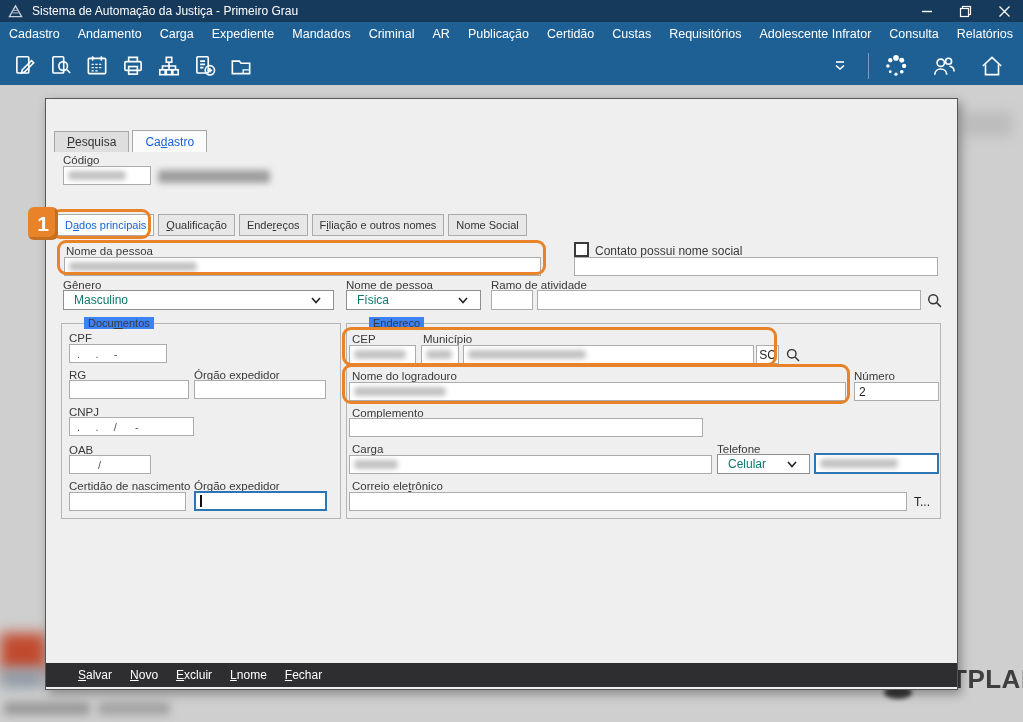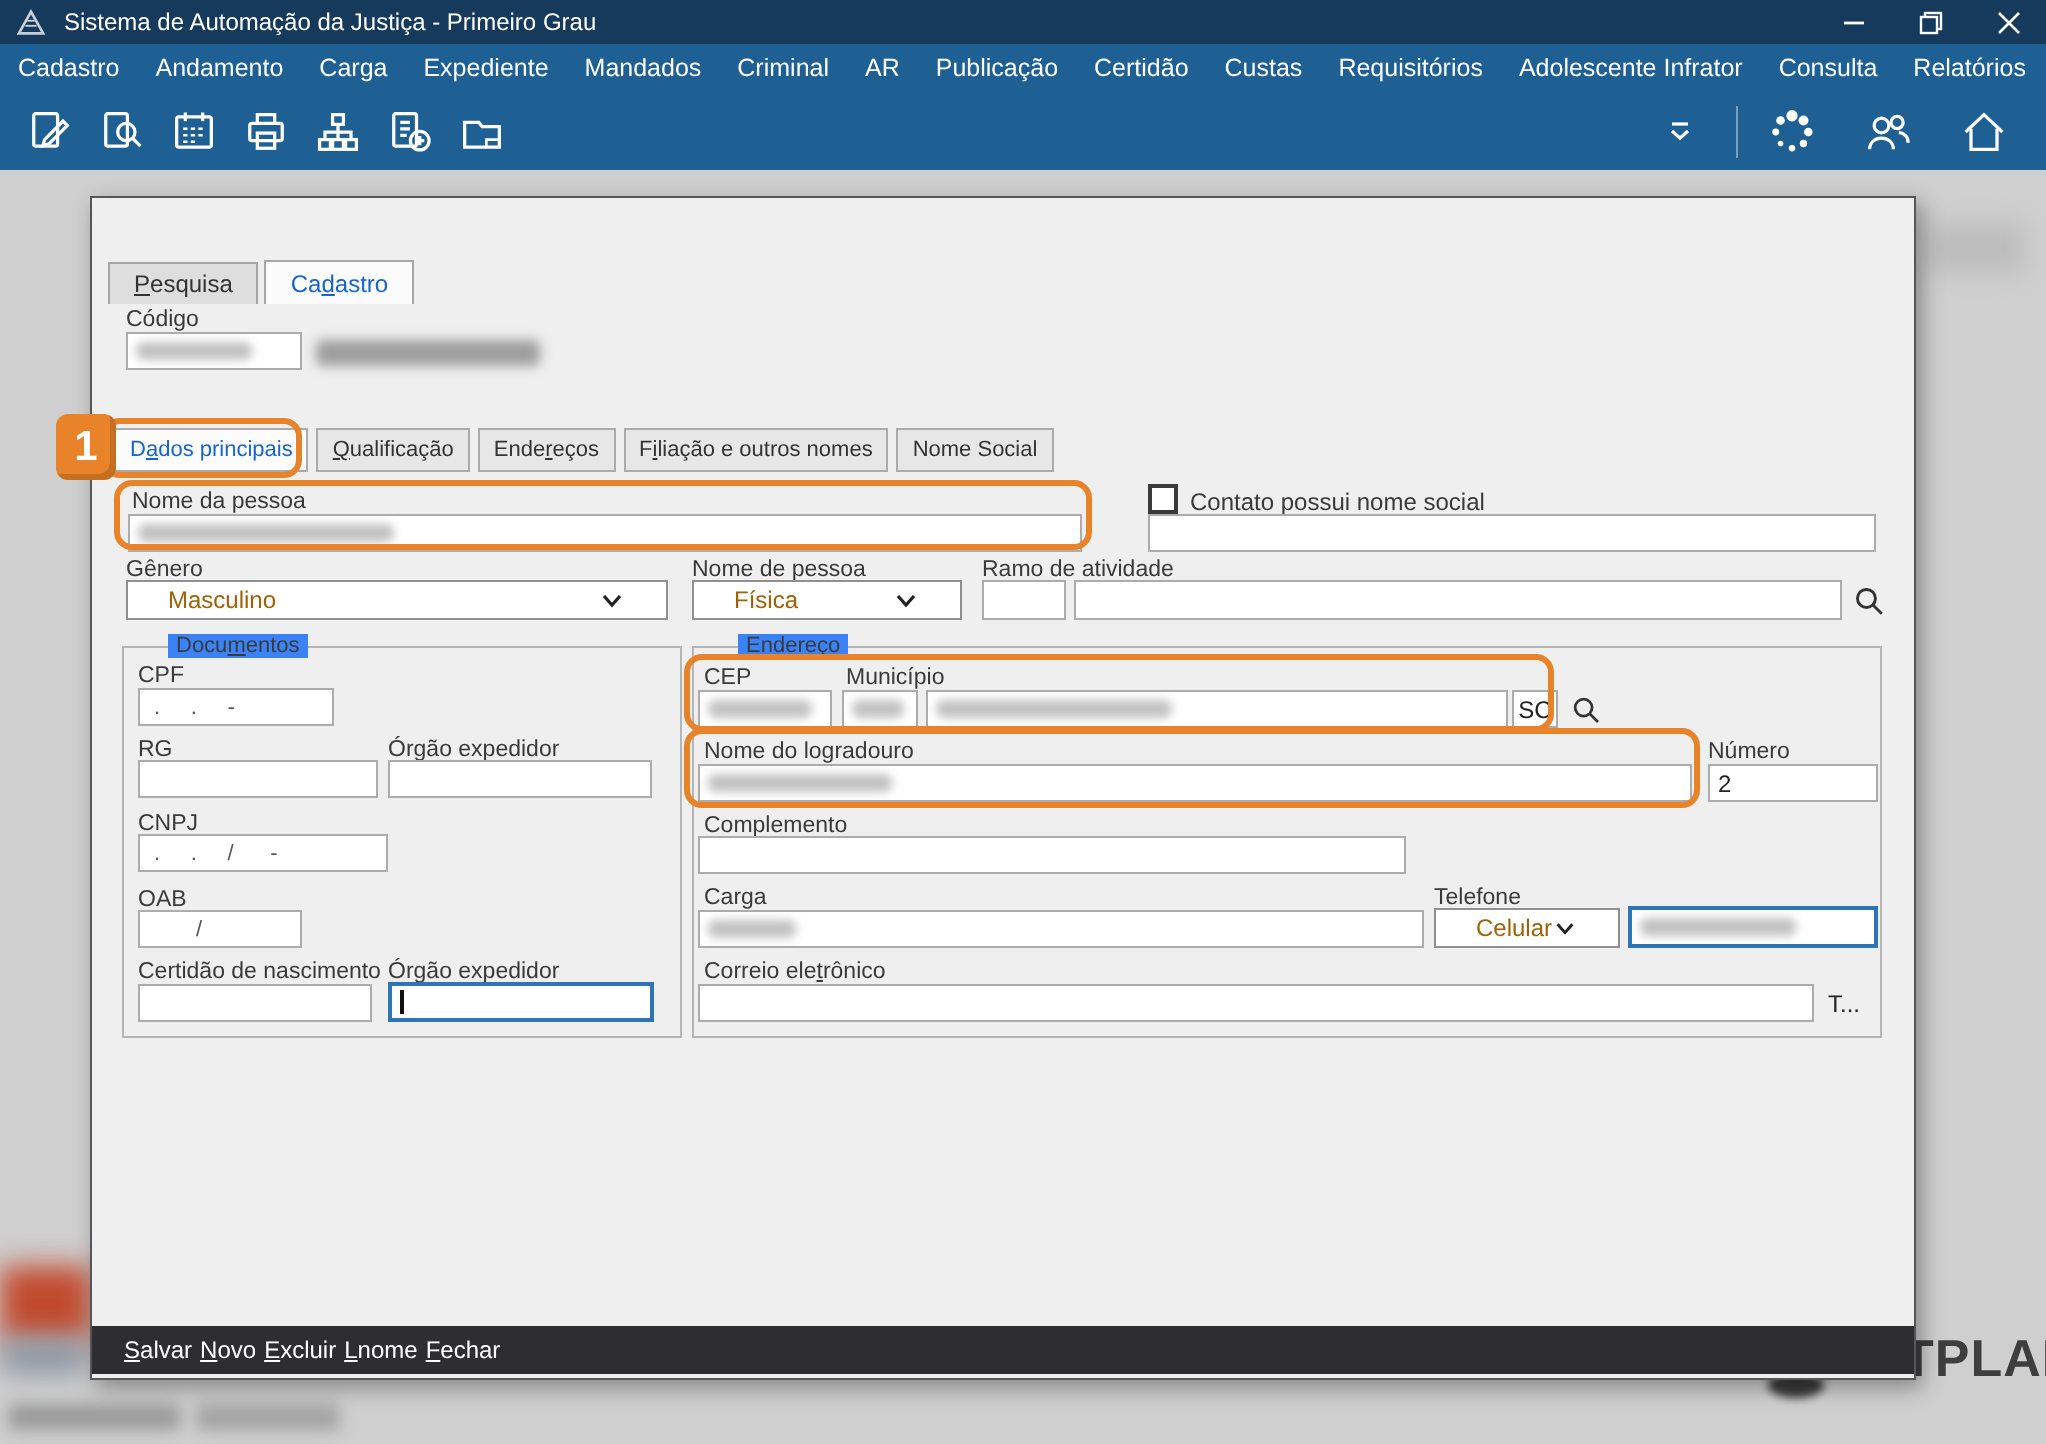--- a/index.html
+++ b/index.html
@@ -26,32 +26,32 @@
   
   .dialog{position:absolute;left:45px;top:98px;width:913px;height:592px;background:#EFEFEF;border:1px solid #55555A;box-shadow:3px 4px 10px rgba(0,0,0,.35);z-index:10}
   .dlg-title{position:absolute;top:0;left:0;width:100%;height:29px;background:#313135;display:flex;align-items:center;color:#fff}
   .dlg-title .t{font-size:12.5px;font-weight:bold;margin-left:8px}
   .dlg-controls{margin-left:auto;display:flex;gap:30px;padding-right:16px;align-items:center}
   .tabs-top{position:absolute;left:8px;top:31px;display:flex;align-items:flex-end}
   .tab-top{font-size:12px;padding:3px 12px;border:1px solid #A6A6A6;border-bottom:none;background:#DEDEDE;color:#333;margin-right:3px;cursor:default}
   .tab-top.active{background:#FBFBFB;color:#1464D2;padding-top:4px}
   .lbl{position:absolute;font-size:11.5px;color:#3A3A3A;white-space:nowrap}
   .inp{position:absolute;background:#fff;border:1px solid #ACACAC;height:19px;display:flex;align-items:center;font-size:12px;color:#222;padding:0 4px}
-  .sel{position:absolute;background:#fff;border:1px solid #8F8F8F;height:20px;display:flex;align-items:center;font-size:12px;color:#a16207;padding:0 20px;justify-content:space-between;cursor:default}
+  .sel{position:absolute;background:#fff;border:1px solid #8F8F8F;height:20px;display:flex;align-items:center;font-size:12px;color:#0f766e;padding:0 10px;justify-content:space-between;cursor:default}
   .mask{white-space:pre;color:#555;font-size:11px}
   .red{background:#858585;opacity:.5;filter:blur(2.5px);border-radius:4px;height:9px;display:inline-block}
   .tabs-inner{position:absolute;left:11px;top:115px;display:flex;gap:4px}
   .tab-in{font-size:11px;padding:4px 7px;border:1px solid #ABABAB;background:#E7E7E7;color:#333;white-space:nowrap;cursor:default}
   .tab-in.active{background:#FCFCFC;color:#1464D2}
   .grp{position:absolute;border:1px solid #B5B5B5}
   .leg{position:absolute;font-size:11px;color:#3A3A3A;background:#3b82f6;padding:0 4px;white-space:nowrap}
   .chk{position:absolute;width:15px;height:15px;border:2px solid #3A3A3A;background:#fff}
   .focus2{border:2px solid #2E75B6}
   .caret{width:1.5px;height:12px;background:#111}
-  .btnbar{position:absolute;left:0;top:564px;width:911px;height:24px;background:#2E2E31;display:flex;align-items:center;gap:4px;padding-left:16px}
+  .btnbar{position:absolute;left:0;top:564px;width:911px;height:24px;background:#2E2E31;display:flex;align-items:center;gap:18px;padding-left:32px}
   .bbtn{color:#fff;font-size:12px;cursor:default;white-space:nowrap}
   .u{text-decoration:underline}
 
   
   .ann{position:absolute;border:3px solid #E8832A;border-radius:9px;z-index:30;pointer-events:none}
   .badge{position:absolute;left:28px;top:207px;width:30px;height:33px;background:#E8832A;border-radius:6px;color:#fff;font-weight:bold;font-size:21px;display:flex;align-items:center;justify-content:center;z-index:31;box-shadow:inset -3px -3px 0 rgba(0,0,0,.15)}
 </style>
 </head>
 <body>
 

